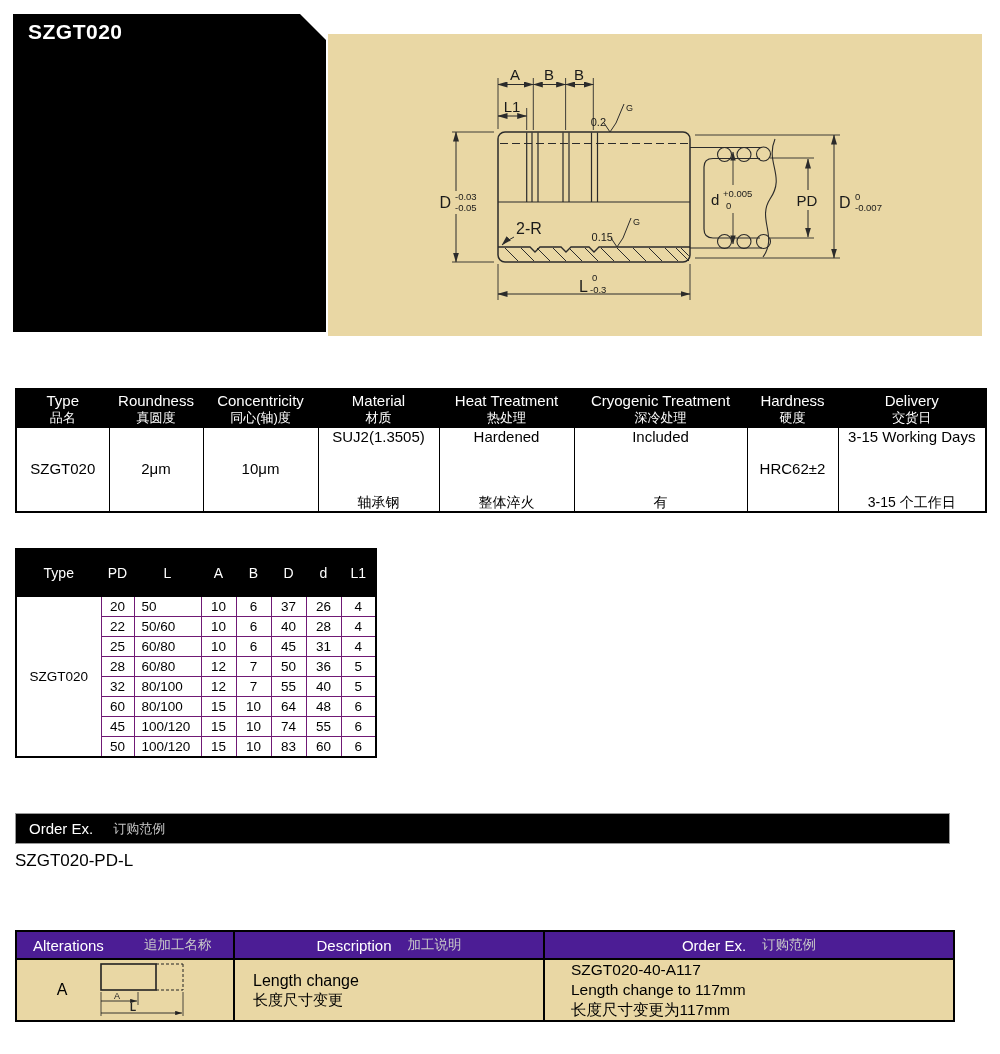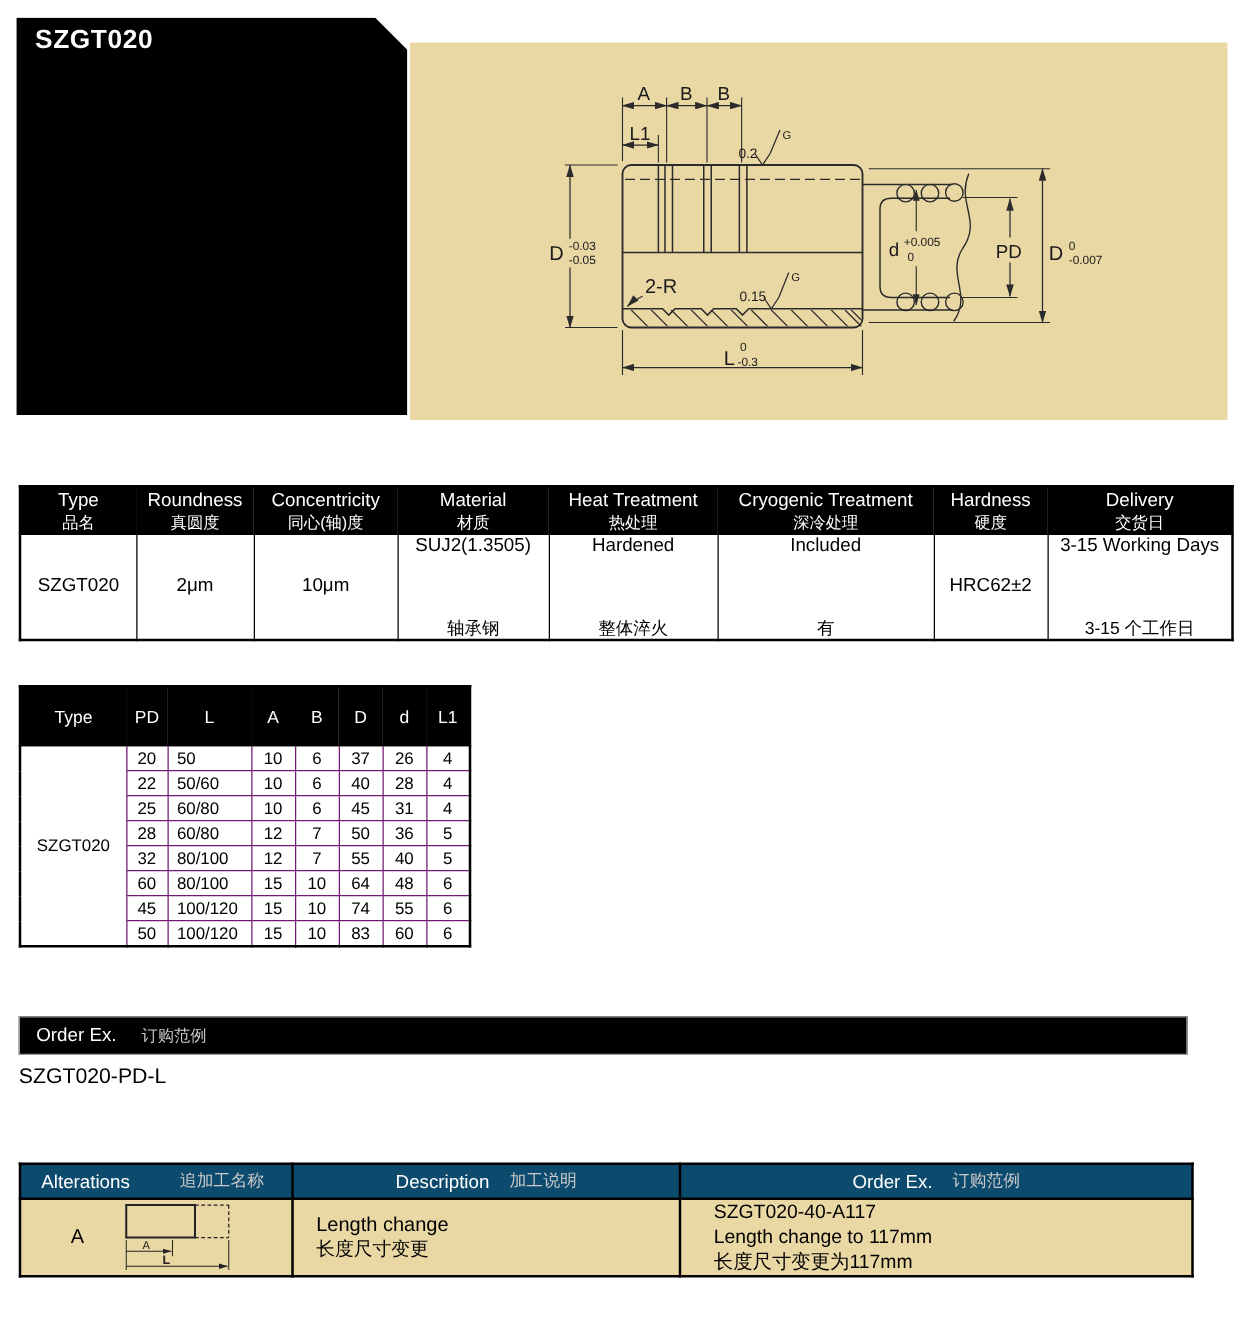--- a/index.html
+++ b/index.html
@@ -53,21 +53,21 @@
 
   
   .order-bar{position:absolute;left:15px;top:813px;width:933px;height:29px;background:#000;
              border:1px solid #999;display:flex;align-items:center;}
   .order-bar .en{color:#fff;font-size:15px;margin-left:13px;}
   .order-bar .zh{color:#c9c9c9;font-size:13px;margin-left:20px;}
   .order-example{position:absolute;left:15px;top:851px;font-size:17px;}
 
   
   .alt-table{position:absolute;left:15px;top:930px;width:938px;border:2px solid #000;}
-  .alt-table th{background:#0c4a6e;color:#fff;font-weight:normal;height:26px;padding:0;border:2px solid #000;}
+  .alt-table th{background:#4c1d95;color:#fff;font-weight:normal;height:26px;padding:0;border:2px solid #000;}
   .alt-table td{background:#e9d7a4;border:2px solid #000;height:60px;padding:0;vertical-align:middle;}
   .alt-h{display:flex;align-items:center;justify-content:center;gap:16px;}
   .alt-h .en{font-size:15px;}
   .alt-h .zh{font-size:13.5px;color:#c9c9c9;}
   .alt-h.left{justify-content:flex-start;padding-left:16px;gap:40px;}
   .alt-code-cell{display:flex;align-items:center;justify-content:center;gap:26px;}
   .alt-code{font-size:16px;}
   .alt-desc{padding-left:18px;}
   .alt-desc .d1{font-size:16px;line-height:1.25;}
   .alt-desc .d2{font-size:15px;line-height:1.25;}

